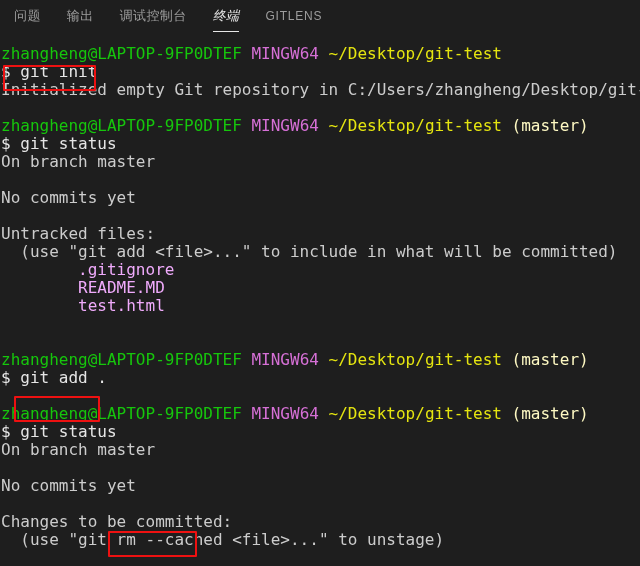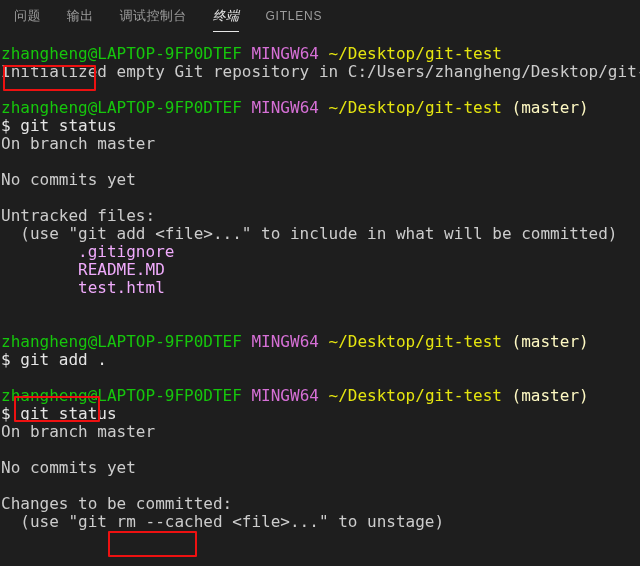--- a/index.html
+++ b/index.html
@@ -112,20 +112,21 @@
     <div class="tab active">
       <span>终端</span>
     </div>
     <div class="tab gitlens">
       <span>GITLENS</span>
     </div>
   </div>
 
   <div id="terminal">
       <div class="line"><span class="c-green">zhangheng@LAPTOP-9FP0DTEF</span><span class="c-grey"> </span><span class="c-magenta">MINGW64</span><span class="c-grey"> </span><span class="c-yellow">~/Desktop/git-test</span></div>
+      <div class="line"><span class="c-white">$ git init</span></div>
       <div class="line"><span class="c-grey">Initialized empty Git repository in C:/Users/zhangheng/Desktop/git-test/.git/</span></div>
       <div class="line"><span class="c-grey"></span></div>
       <div class="line"><span class="c-green">zhangheng@LAPTOP-9FP0DTEF</span><span class="c-grey"> </span><span class="c-magenta">MINGW64</span><span class="c-grey"> </span><span class="c-yellow">~/Desktop/git-test</span><span class="c-grey"> </span><span class="c-cyan">(master)</span></div>
       <div class="line"><span class="c-white">$ git status</span></div>
       <div class="line"><span class="c-grey">On branch master</span></div>
       <div class="line"><span class="c-grey"></span></div>
       <div class="line"><span class="c-grey">No commits yet</span></div>
       <div class="line"><span class="c-grey"></span></div>
       <div class="line"><span class="c-grey">Untracked files:</span></div>
       <div class="line"><span class="c-grey">  (use "git add &lt;file&gt;..." to include in what will be committed)</span></div>

